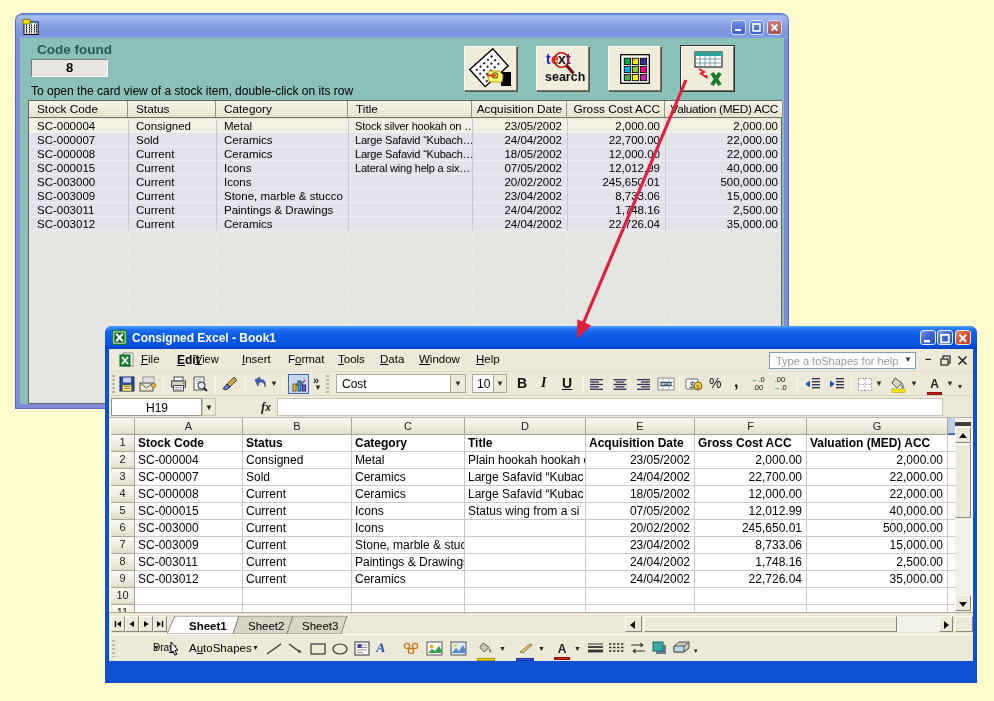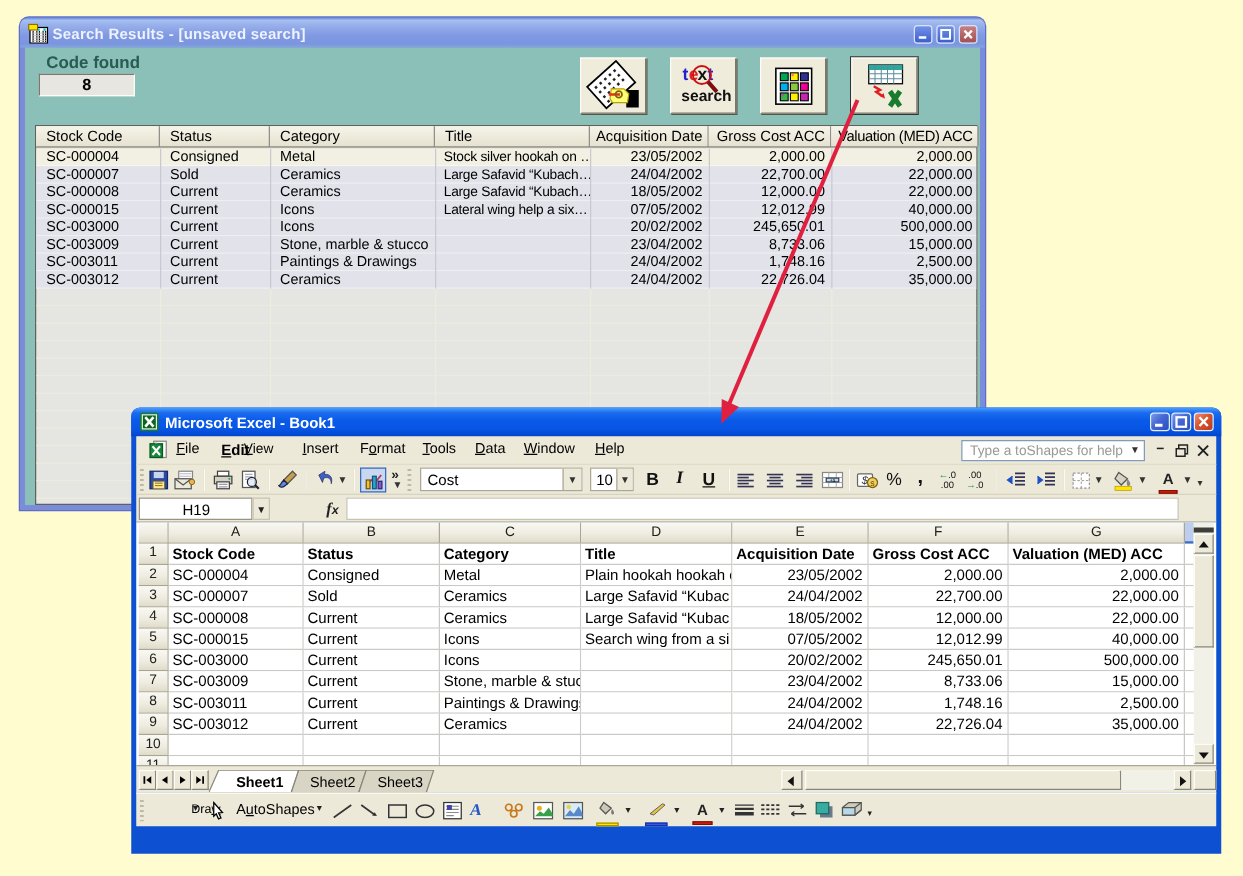--- a/index.html
+++ b/index.html
@@ -29,34 +29,34 @@
 </style></head><body>
 <div id="win1">
   <div id="w1title">
     <svg class="abs" style="left:6px;top:4px" width="17" height="17" viewBox="0 0 17 17">
       <rect x="2" y="4" width="14" height="12.5" fill="#fff" stroke="#000" stroke-width="1"></rect>
       <path d="M4.5 6.5v9M7.5 6.5v9M9.5 6.5v9M12.5 6.5v9M14.5 6.5v9" stroke="#000" stroke-width="0.9" fill="none"></path>
       <path d="M4.5 8.5h11M4.5 10.5h11M4.5 12.5h11M4.5 14.5h11" stroke="#BBB" stroke-width="0.7"></path>
       <path d="M8 5l1.6 1.2M9.6 5L8 6.2M12.8 5l1.6 1.2M14.4 5l-1.6 1.2" stroke="#00C8B4" stroke-width="1"></path>
       <rect x="1" y="1.5" width="7" height="4.5" fill="#FFE400" stroke="#806000" stroke-width="0.8"></rect>
     </svg>
-    <span class="ttext">Search Results - [unsaved search]</span>
     <div class="w1btn" id="w1min"><svg width="13" height="13">
           <rect x="3" y="8" width="6" height="2" fill="#fff"></rect>
         </svg></div>
     <div class="w1btn" id="w1max"><svg width="13" height="13">
           <rect x="3" y="3" width="7" height="7" fill="none" stroke="#fff" stroke-width="1.6"></rect>
         </svg></div>
     <div class="w1btn" id="w1close"><svg width="13" height="13">
           <path d="M3.5 3.5l6 6M9.5 3.5l-6 6" stroke="#fff" stroke-width="1.8"></path>
         </svg></div>
   </div>
   <div id="w1client">
     <div id="itemsfound">Code found</div>
     <div id="numbox">8</div>
+    <div id="info1">To open the card view of a stock item, double-click on its row</div>
     <div class="tbtn" style="left:444px;" id="b1">
         <svg width="46" height="42" viewBox="0 0 46 42">
 <g transform="rotate(-42 21 19)">
 <rect x="5" y="8" width="31" height="23" fill="#fff" stroke="#000" stroke-width="1.4"></rect>
 <g fill="#222">
 <path d="M9 12h2v2H9zM14 12h2v2h-2zM19 12h2v2h-2zM24 12h2v2h-2zM29 12h2v2h-2z"></path>
 <path d="M9 17h2v2H9zM14 17h2v2h-2zM19 17h2v2h-2zM24 17h2v2h-2zM29 17h2v2h-2z"></path>
 <path d="M9 22h2v2H9zM14 22h2v2h-2zM19 22h2v2h-2zM24 22h2v2h-2zM29 22h2v2h-2z"></path>
 <path d="M9 27h2v2H9zM14 27h2v2h-2zM19 27h2v2h-2z"></path>
 </g>
@@ -214,21 +214,21 @@
   </div>
 </div>
 
 <div id="win2" style="position:absolute;left:105px;top:326px;width:872px;height:357px;background:#0D50D2;border-radius:7px 7px 0 0;">
 <div style="position:absolute;left:0;top:0;width:872px;height:23px;border-radius:7px 7px 0 0;background:linear-gradient(180deg,#4DA0FC 0%,#1B6CF0 18%,#0A5AE8 45%,#0755E4 75%,#0345CC 100%);"></div>
 <svg style="position:absolute;left:7px;top:4px" width="15" height="15" viewBox="0 0 16 16">
       <rect x="0" y="0" width="16" height="16" rx="2" fill="#1A7A2E"></rect>
       <rect x="2" y="2" width="12" height="12" fill="#0E6320" stroke="#E8F8E8" stroke-width="1"></rect>
       <path d="M4.5 4l7 8M11.5 4l-7 8" stroke="#fff" stroke-width="2.2"></path>
     </svg>
-<span style="position:absolute;left:27px;top:5px;font-size:12px;font-weight:bold;color:#fff;">Microsoft Excel - Book1</span>
+<span style="position:absolute;left:27px;top:5px;font-size:12px;font-weight:bold;color:#fff;">Consigned Excel - Book1</span>
 <div style="position:absolute;left:815px;top:4px;width:16px;height:15px;border-radius:3px;border:1px solid #E6EEFA;background:linear-gradient(135deg,#7E9BE8 0%,#4467D2 45%,#2A4FC0 100%);"><svg width="14" height="13">
         <rect x="3" y="8" width="6" height="2.4" fill="#fff"></rect>
       </svg></div>
 <div style="position:absolute;left:832px;top:4px;width:16px;height:15px;border-radius:3px;border:1px solid #E6EEFA;background:linear-gradient(135deg,#7E9BE8 0%,#4467D2 45%,#2A4FC0 100%);"><svg width="14" height="13">
         <rect x="3.2" y="2.8" width="7.6" height="7.6" fill="none" stroke="#fff" stroke-width="1.8"></rect>
       </svg></div>
 <div style="position:absolute;left:850px;top:4px;width:16px;height:15px;border-radius:3px;border:1px solid #E6EEFA;background:linear-gradient(135deg,#F09070,#D85430 45%,#C03A18 100%);"><svg width="14" height="13">
         <path d="M3.6 2.8l6.6 7M10.2 2.8l-6.6 7" stroke="#fff" stroke-width="2"></path>
       </svg></div>
 <div style="position:absolute;left:4px;top:23px;width:864px;height:23px;background:#ECE9D8;border-bottom:1px solid #E0DCC8;"></div>
@@ -439,21 +439,21 @@
 <div style="position:absolute;left:243px;top:68px;width:113px;height:17px;background:#fff;border-right:1px solid #C9C9C5;border-bottom:1px solid #C9C9C5;font-size:12px;color:#000;line-height:16px;white-space:nowrap;overflow:hidden;padding-left:3px;">Ceramics</div>
 <div style="position:absolute;left:356px;top:68px;width:121px;height:17px;background:#fff;border-right:1px solid #C9C9C5;border-bottom:1px solid #C9C9C5;font-size:12px;color:#000;line-height:16px;white-space:nowrap;overflow:hidden;padding-left:3px;">Large Safavid “Kubac</div>
 <div style="position:absolute;left:477px;top:68px;width:109px;height:17px;background:#fff;border-right:1px solid #C9C9C5;border-bottom:1px solid #C9C9C5;font-size:12px;color:#000;line-height:16px;white-space:nowrap;overflow:hidden;text-align:right;padding-right:4px;">18/05/2002</div>
 <div style="position:absolute;left:586px;top:68px;width:112px;height:17px;background:#fff;border-right:1px solid #C9C9C5;border-bottom:1px solid #C9C9C5;font-size:12px;color:#000;line-height:16px;white-space:nowrap;overflow:hidden;text-align:right;padding-right:4px;">12,000.00</div>
 <div style="position:absolute;left:698px;top:68px;width:141px;height:17px;background:#fff;border-right:1px solid #C9C9C5;border-bottom:1px solid #C9C9C5;font-size:12px;color:#000;line-height:16px;white-space:nowrap;overflow:hidden;text-align:right;padding-right:4px;">22,000.00</div>
 <div style="position:absolute;left:839px;top:68px;width:7px;height:17px;background:#fff;border-bottom:1px solid #C9C9C5;"></div>
 <div style="position:absolute;left:2px;top:85px;width:24px;height:17px;background:linear-gradient(180deg,#F9F8F2 0%,#EFEDE1 55%,#E0DCCA 100%);border-right:1px solid #A9A593;border-bottom:1px solid #A9A593;font-size:11px;color:#21201D;text-align:center;line-height:15px;">5</div>
 <div style="position:absolute;left:26px;top:85px;width:108px;height:17px;background:#fff;border-right:1px solid #C9C9C5;border-bottom:1px solid #C9C9C5;font-size:12px;color:#000;line-height:16px;white-space:nowrap;overflow:hidden;padding-left:3px;">SC-000015</div>
 <div style="position:absolute;left:134px;top:85px;width:109px;height:17px;background:#fff;border-right:1px solid #C9C9C5;border-bottom:1px solid #C9C9C5;font-size:12px;color:#000;line-height:16px;white-space:nowrap;overflow:hidden;padding-left:3px;">Current</div>
 <div style="position:absolute;left:243px;top:85px;width:113px;height:17px;background:#fff;border-right:1px solid #C9C9C5;border-bottom:1px solid #C9C9C5;font-size:12px;color:#000;line-height:16px;white-space:nowrap;overflow:hidden;padding-left:3px;">Icons</div>
-<div style="position:absolute;left:356px;top:85px;width:121px;height:17px;background:#fff;border-right:1px solid #C9C9C5;border-bottom:1px solid #C9C9C5;font-size:12px;color:#000;line-height:16px;white-space:nowrap;overflow:hidden;padding-left:3px;">Search wing from a si</div>
+<div style="position:absolute;left:356px;top:85px;width:121px;height:17px;background:#fff;border-right:1px solid #C9C9C5;border-bottom:1px solid #C9C9C5;font-size:12px;color:#000;line-height:16px;white-space:nowrap;overflow:hidden;padding-left:3px;">Status wing from a si</div>
 <div style="position:absolute;left:477px;top:85px;width:109px;height:17px;background:#fff;border-right:1px solid #C9C9C5;border-bottom:1px solid #C9C9C5;font-size:12px;color:#000;line-height:16px;white-space:nowrap;overflow:hidden;text-align:right;padding-right:4px;">07/05/2002</div>
 <div style="position:absolute;left:586px;top:85px;width:112px;height:17px;background:#fff;border-right:1px solid #C9C9C5;border-bottom:1px solid #C9C9C5;font-size:12px;color:#000;line-height:16px;white-space:nowrap;overflow:hidden;text-align:right;padding-right:4px;">12,012.99</div>
 <div style="position:absolute;left:698px;top:85px;width:141px;height:17px;background:#fff;border-right:1px solid #C9C9C5;border-bottom:1px solid #C9C9C5;font-size:12px;color:#000;line-height:16px;white-space:nowrap;overflow:hidden;text-align:right;padding-right:4px;">40,000.00</div>
 <div style="position:absolute;left:839px;top:85px;width:7px;height:17px;background:#fff;border-bottom:1px solid #C9C9C5;"></div>
 <div style="position:absolute;left:2px;top:102px;width:24px;height:17px;background:linear-gradient(180deg,#F9F8F2 0%,#EFEDE1 55%,#E0DCCA 100%);border-right:1px solid #A9A593;border-bottom:1px solid #A9A593;font-size:11px;color:#21201D;text-align:center;line-height:15px;">6</div>
 <div style="position:absolute;left:26px;top:102px;width:108px;height:17px;background:#fff;border-right:1px solid #C9C9C5;border-bottom:1px solid #C9C9C5;font-size:12px;color:#000;line-height:16px;white-space:nowrap;overflow:hidden;padding-left:3px;">SC-003000</div>
 <div style="position:absolute;left:134px;top:102px;width:109px;height:17px;background:#fff;border-right:1px solid #C9C9C5;border-bottom:1px solid #C9C9C5;font-size:12px;color:#000;line-height:16px;white-space:nowrap;overflow:hidden;padding-left:3px;">Current</div>
 <div style="position:absolute;left:243px;top:102px;width:113px;height:17px;background:#fff;border-right:1px solid #C9C9C5;border-bottom:1px solid #C9C9C5;font-size:12px;color:#000;line-height:16px;white-space:nowrap;overflow:hidden;padding-left:3px;">Icons</div>
 <div style="position:absolute;left:356px;top:102px;width:121px;height:17px;background:#fff;border-right:1px solid #C9C9C5;border-bottom:1px solid #C9C9C5;font-size:12px;color:#000;line-height:16px;white-space:nowrap;overflow:hidden;padding-left:3px;"></div>
 <div style="position:absolute;left:477px;top:102px;width:109px;height:17px;background:#fff;border-right:1px solid #C9C9C5;border-bottom:1px solid #C9C9C5;font-size:12px;color:#000;line-height:16px;white-space:nowrap;overflow:hidden;text-align:right;padding-right:4px;">20/02/2002</div>

